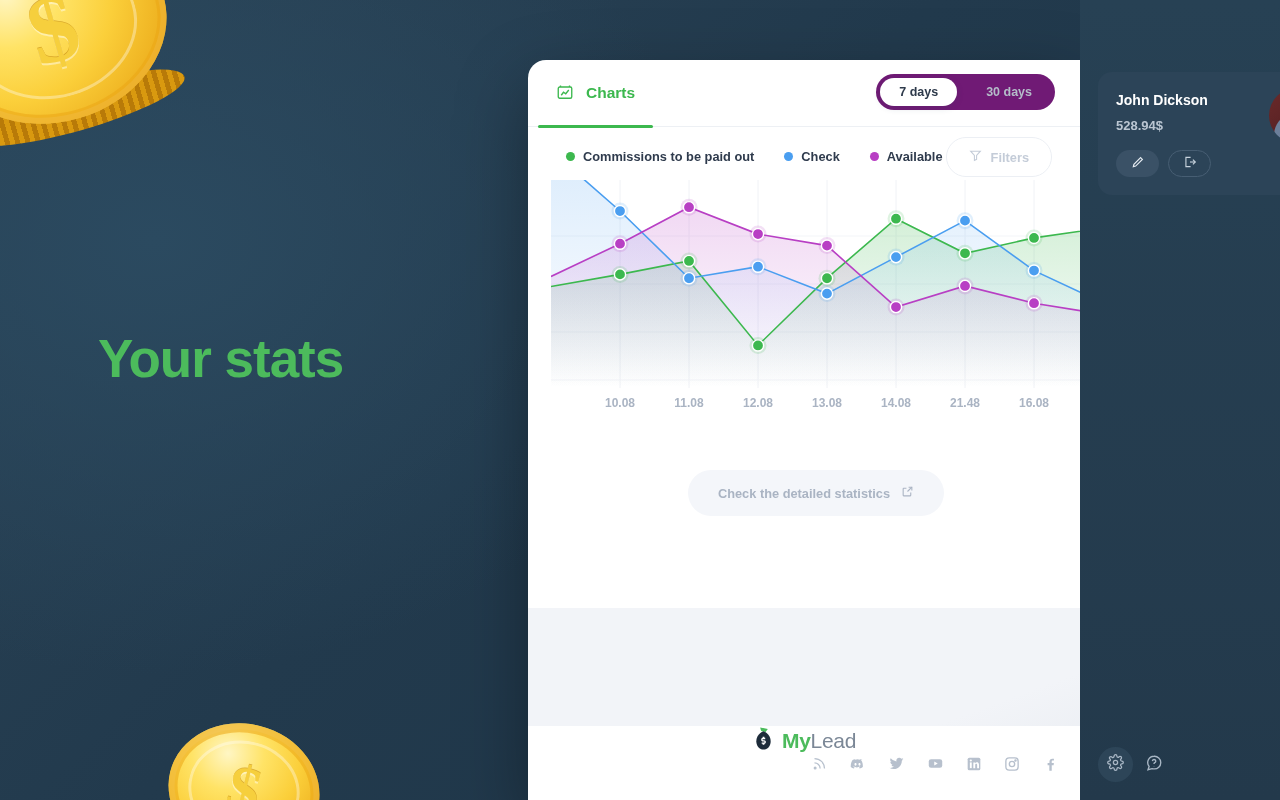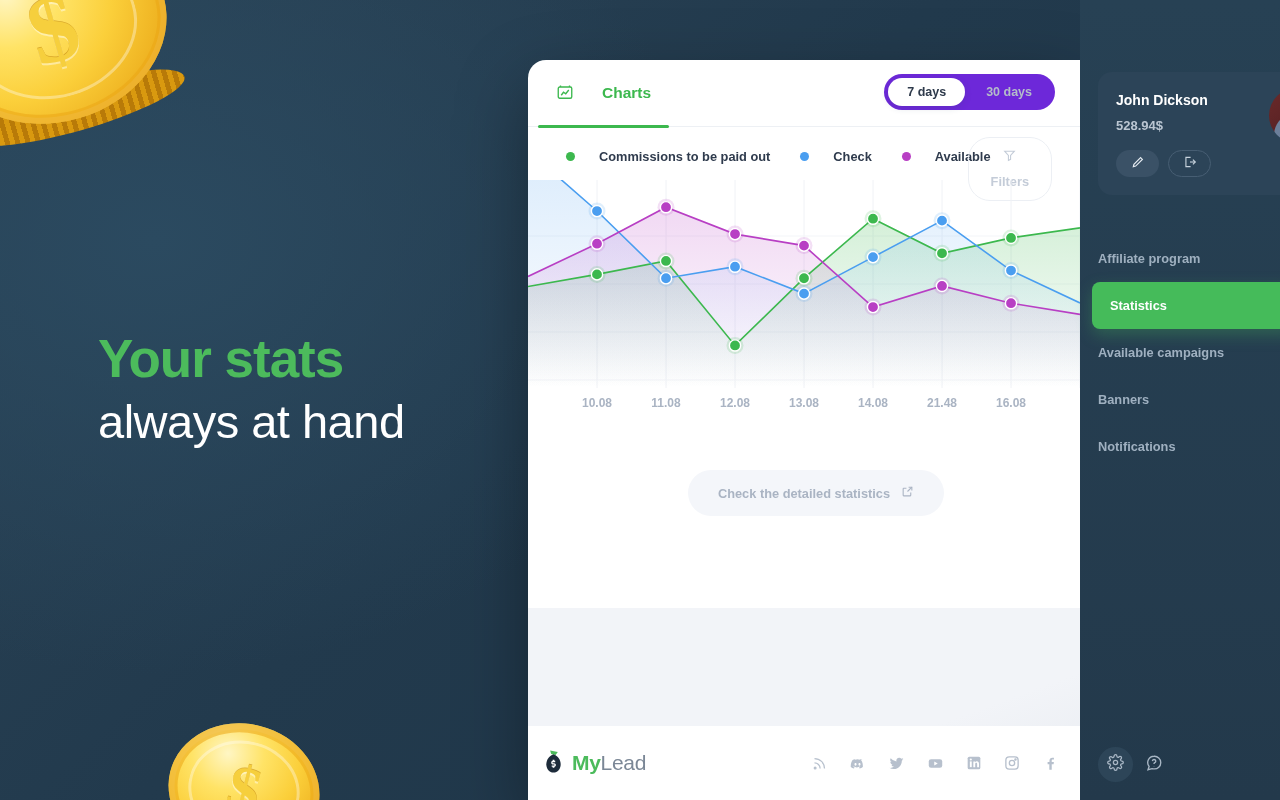--- a/index.html
+++ b/index.html
@@ -83,65 +83,65 @@
   }
 
   
   #tabbar {
     display:flex; align-items:center;
     height:67px; padding:0 28px;
     border-bottom:1px solid #edf0f4;
     position:relative;
   }
   .tab {
-    display:flex; align-items:center; gap:28px;
+    display:flex; align-items:center; gap:12px;
     height:67px; font-size:15.5px; font-weight:bold;
     color:#aab4c3; cursor:pointer; position:relative;
   }
   .tab.active { color:#3cb84e; }
   .tab.active:after {
     content:""; position:absolute; left:-18px; right:-18px; bottom:-1px;
     height:3px; background:#3cb84e; border-radius:2px;
   }
   #tab-funds { margin-left:70px; }
   .tab svg { display:block; }
 
   
   #range {
     position:absolute; right:25px; top:14px;
     display:flex; align-items:center;
-    background:#6d28d9; border-radius:20px; padding:4px; gap:2px;justify-content:center;
+    background:#701a75; border-radius:20px; padding:4px; gap:10px;justify-content:center;
   }
   .range-opt {
     font-size:12.5px; font-weight:bold; color:#b4bcc9;
     padding:7px 19px; border-radius:17px; cursor:pointer;
   }
   .range-opt.on {
     background:#ffffff; color:#2e3a4b;
     box-shadow:0 2px 7px rgba(40,60,90,.16);
   }
 
   
   #legendrow {
     display:flex; align-items:center;
     padding:22px 28px 0 38px; position:relative;
   }
-  .legend { display:flex; align-items:center; gap:24px; margin-right:30px; }
+  .legend { display:flex; align-items:center; gap:8px; margin-right:30px; }
   .dot { width:9px; height:9px; border-radius:50%; }
   .legend span { font-size:12.8px; font-weight:bold; color:#2f3b4d; }
   #filters {
     position:absolute; right:28px; top:10px;
     display:flex; align-items:center; gap:9px;
     border:1px solid #eceff4; border-radius:22px;
-    padding:11px 22px; cursor:pointer;flex-direction:column;
+    padding:11px 22px; cursor:pointer;
   }
   #filters span { font-size:12.8px; font-weight:bold; color:#c4ccd8; }
 
   
-  #chartwrap { position:relative; margin-top:16px; height:250px; }
+  #chartwrap { position:relative; margin-top:16px; height:250px;margin-left:23px; }
   #chart { display:block; }
   #xaxis {
     display:flex; position:absolute; left:0; top:216px; width:552px;
   }
   #xaxis div {
     font-size:12px; font-weight:bold; color:#aab4c3; text-align:center;
     position:absolute; transform:translateX(-50%);
   }
 
   
@@ -157,20 +157,21 @@
   #filler {
     position:absolute; left:0; top:548px; width:552px; height:178px;
     background:linear-gradient(160deg,#f2f4f8 0%,#f2f4f8 70%,#e9ecf1 100%);
   }
 
   
   #footer {
     position:absolute; left:0; bottom:0; width:552px; height:74px;
     display:flex; align-items:center; padding:0 14px;
     background:#ffffff;
+    flex-direction:column;
   }
   #logo { display:flex; align-items:center; gap:7px; }
   #logo .word { font-size:21px; font-weight:bold; letter-spacing:-.3px; }
   #logo .my { color:#4cbb5c; }
   #logo .lead { color:#7b8796; font-weight:normal; }
   #socials { display:flex; align-items:center; gap:22px; margin-left:auto; margin-right:8px; }
   #socials .s { color:#b7c0cd; cursor:pointer; display:flex; }
 
   
   #sidebar {
@@ -251,21 +252,20 @@
 </div>
 <div class="coin" id="coin-br">
   <div class="face"></div>
     <div class="rim"></div>
     <div class="inner"></div>
   <div class="dollar">$</div>
 </div>
 
 <div id="hero">
   <div class="l1">Your stats</div>
-  <div class="l2">always at hand</div>
 </div>
 
 <div id="app">
 
   <div id="tabbar">
     <div class="tab active" id="tab-charts">
       <span>
         <svg width="18" height="18" viewBox="0 0 24 24" fill="none" stroke="#3cb84e" stroke-width="1.8">
           <rect x="3" y="4" width="18" height="15" rx="2"></rect>
           <path d="M7 15l3-4 3 2 4-5"></path>
@@ -494,27 +494,20 @@
             <path d="M13 4H5v16h8"></path>
               <path d="M17 8l4 4-4 4"></path>
               <path d="M21 12h-9"></path>
           </svg>
         </span>
       </div>
     </div>
     <div id="avatar"></div>
   </div>
 
-  <div id="menu">
-      <div class="mitem">Affiliate program</div>
-      <div class="mitem active">Statistics</div>
-      <div class="mitem">Available campaigns</div>
-      <div class="mitem">Banners</div>
-      <div class="mitem">Notifications</div>
-    </div>
 
   <div id="botbtns">
     <div id="btn-settings">
       <span>
         <svg width="17" height="17" viewBox="0 0 24 24" fill="none" stroke="#a9b7c5" stroke-width="1.8">
           <circle cx="12" cy="12" r="3"></circle>
           <path d="M19.4 15a1.6 1.6 0 0 0 .3 1.8l.1.1a2 2 0 1 1-2.8 2.8l-.1-.1a1.6 1.6 0 0 0-1.8-.3 1.6 1.6 0 0 0-1 1.5V21a2 2 0 1 1-4 0v-.1a1.6 1.6 0 0 0-1-1.5 1.6 1.6 0 0 0-1.8.3l-.1.1a2 2 0 1 1-2.8-2.8l.1-.1a1.6 1.6 0 0 0 .3-1.8 1.6 1.6 0 0 0-1.5-1H3a2 2 0 1 1 0-4h.1a1.6 1.6 0 0 0 1.5-1 1.6 1.6 0 0 0-.3-1.8l-.1-.1a2 2 0 1 1 2.8-2.8l.1.1a1.6 1.6 0 0 0 1.8.3H9a1.6 1.6 0 0 0 1-1.5V3a2 2 0 1 1 4 0v.1a1.6 1.6 0 0 0 1 1.5 1.6 1.6 0 0 0 1.8-.3l.1-.1a2 2 0 1 1 2.8 2.8l-.1.1a1.6 1.6 0 0 0-.3 1.8V9a1.6 1.6 0 0 0 1.5 1H21a2 2 0 1 1 0 4h-.1a1.6 1.6 0 0 0-1.5 1z"></path>
         </svg>
       </span>
     </div>

